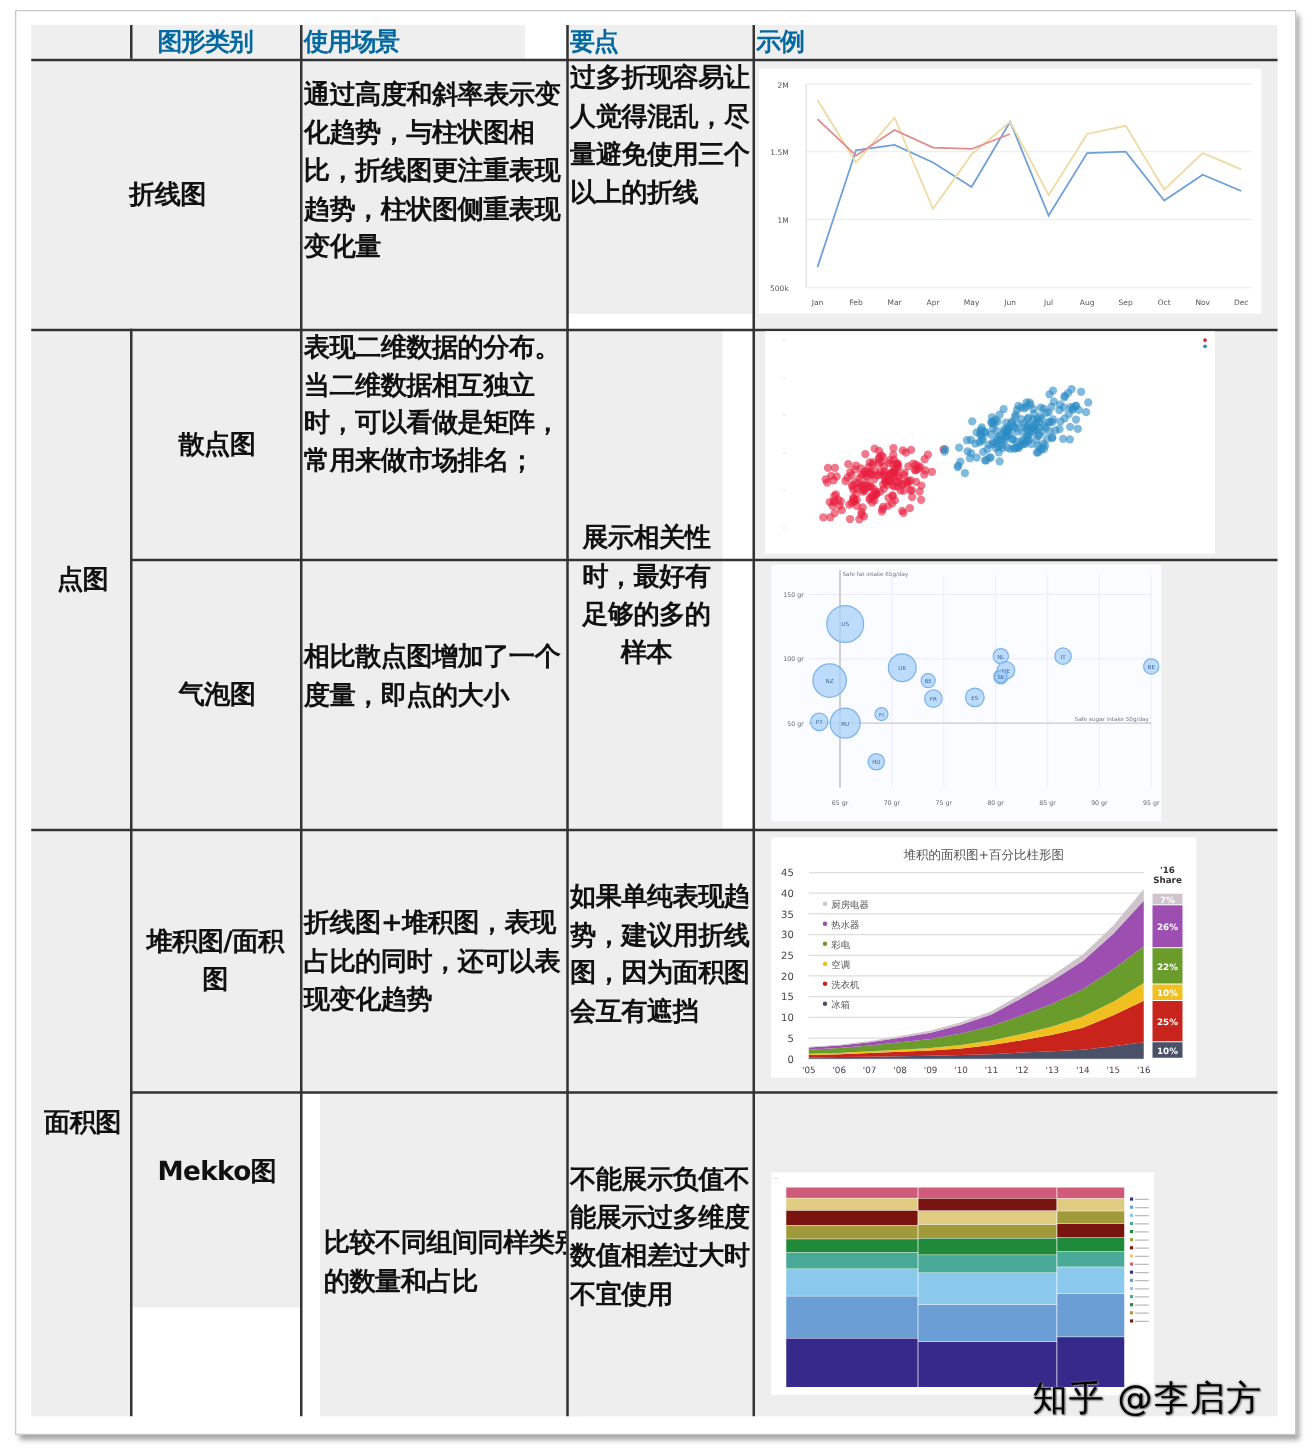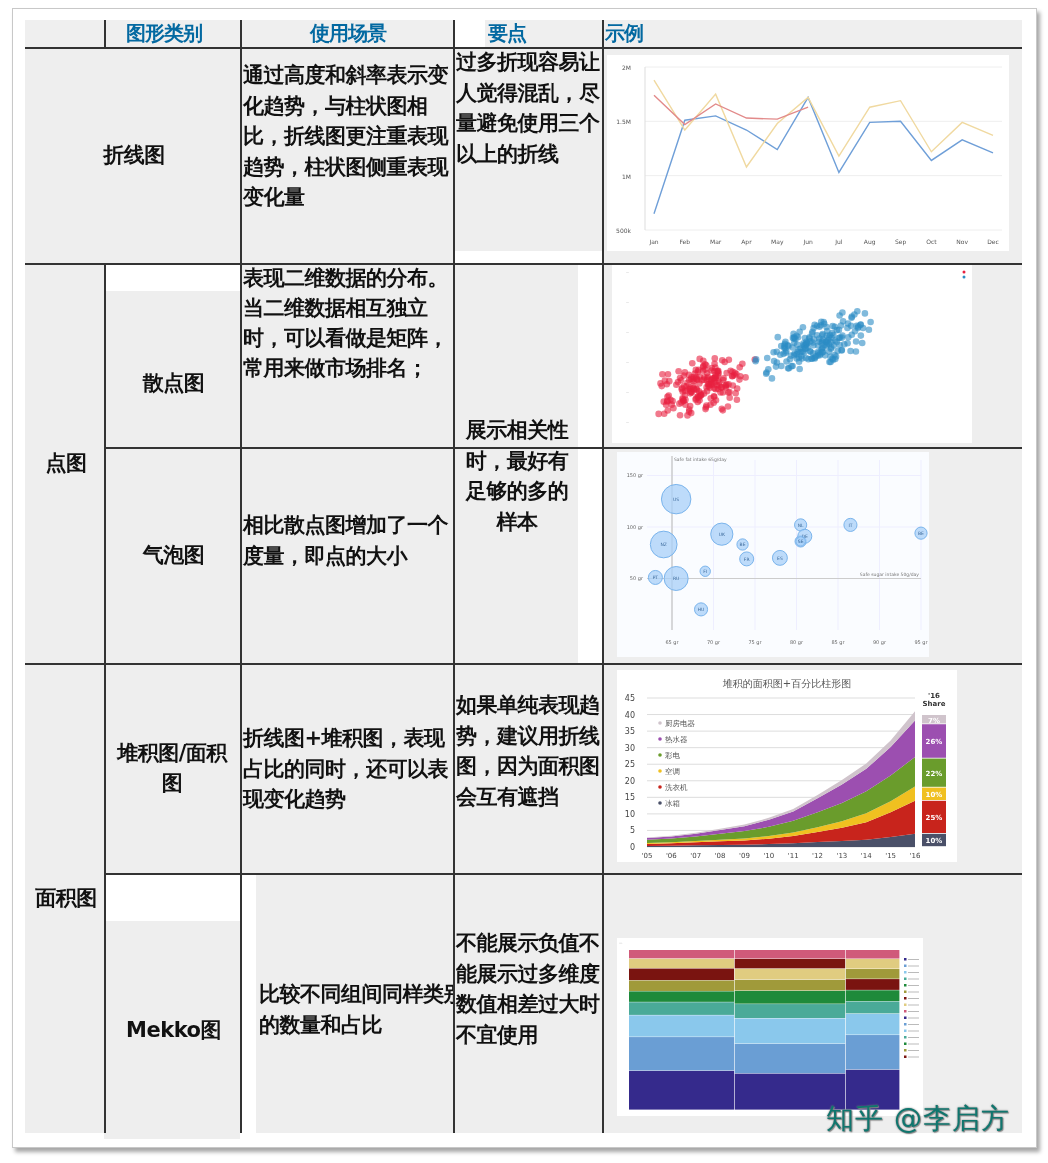--- a/index.html
+++ b/index.html
@@ -9,52 +9,52 @@
            background: #ffffff; border: 1px solid #c8c8c8; box-shadow: 3px 4px 4px rgba(0,0,0,0.35); }
   .cell { position: absolute; background: #eeeeee; color: #111; font-weight: bold; }
   .hdr { position: absolute; top: 20px; height: 27px; background: #efefef; font-size: 20px; font-weight: 900;
          line-height: 27px; padding-left: 3px; color: #0369a1; letter-spacing: -1px; }
   .vline { position: absolute; width: 1.5px; background: #333; }
   .hline { position: absolute; height: 1.5px; background: #333; }
   .txt { font-size: 21px; line-height: 30.5px; letter-spacing: -0.5px; padding-left: 3px; }
   .center { display: flex; align-items: center; justify-content: center; text-align: center; }
   .chartbox { position: absolute; background: #ffffff; }
   svg text { font-family: "DejaVu Sans", sans-serif; }
-  .watermark { position: absolute; left: 826px; top: 1100px; font-size: 28px; color: #0f766e;
+  .watermark { position: absolute; left: 826px; top: 1100px; font-size: 28px; color: #000000;
                text-shadow: 0 0 2px #777, 1px 1px 1px #888; letter-spacing: 1px; }
 </style>
 </head>
 <body>
 
 <div class="frame"></div>
 
 <div class="hdr" style="left:25px;width:79px;"></div>
 <div class="hdr" style="left:104px;width:136px;padding-left:22px;">图形类别</div>
-<div class="hdr" style="left:240px;width:213px;text-align:center;">使用场景</div>
-<div class="hdr" style="left:453px;width:149px;margin-left:32px;">要点</div>
+<div class="hdr" style="left:240px;width:180px;">使用场景</div>
+<div class="hdr" style="left:453px;width:149px;">要点</div>
 <div class="hdr" style="left:602px;width:420px;">示例</div>
 
 <div class="cell center txt" style="left:25px;top:47px;width:215px;height:216px;">折线图</div>
 <div class="cell txt" style="left:240px;top:47px;width:213px;height:255px;padding-top:13px;">通过高度和斜率表示变化趋势，与柱状图相比，折线图更注重表现趋势，柱状图侧重表现变化量</div>
 <div class="cell txt" style="left:453px;top:47px;width:149px;height:204px;">过多折现容易让人觉得混乱，尽量避免使用三个以上的折线</div>
 <div class="cell" style="left:602px;top:47px;width:420px;height:216px;"></div>
 
 <div class="cell center txt" style="left:25px;top:263px;width:79px;height:400px;">点图</div>
-<div class="cell center txt" style="left:104px;top:263px;width:136px;height:184px;margin-top:28px;">散点图</div>
+<div class="cell center txt" style="left:104px;top:263px;width:136px;height:184px;">散点图</div>
 <div class="cell txt" style="left:240px;top:263px;width:213px;height:184px;line-height:30px;">表现二维数据的分布。当二维数据相互独立时，可以看做是矩阵，常用来做市场排名；</div>
 <div class="cell center txt" style="left:104px;top:447px;width:136px;height:216px;">气泡图</div>
 <div class="cell txt" style="left:240px;top:447px;width:213px;height:216px;padding-top:63px;">相比散点图增加了一个度量，即点的大小</div>
 <div class="cell txt" style="left:453px;top:263px;width:125px;height:400px;padding-top:152px;text-align:center;">展示相关性时，最好有足够的多的样本</div>
 <div class="cell" style="left:602px;top:263px;width:420px;height:400px;"></div>
 
 <div class="cell center txt" style="left:25px;top:663px;width:79px;height:470px;">面积图</div>
 <div class="cell center txt" style="left:104px;top:663px;width:136px;height:210px;padding:0 4px;">堆积图/面积图</div>
 <div class="cell txt" style="left:240px;top:663px;width:213px;height:210px;padding-top:60px;">折线图+堆积图，表现占比的同时，还可以表现变化趋势</div>
-<div class="cell txt" style="left:453px;top:663px;width:149px;height:268px;padding-top:27px;">如果单纯表现趋势，建议用折线图，因为面积图会互有遮挡</div>
-<div class="cell center txt" style="left:104px;top:921px;width:136px;height:218px;">Mekko图</div>
+<div class="cell txt" style="left:453px;top:663px;width:149px;height:268px;padding-top:39px;">如果单纯表现趋势，建议用折线图，因为面积图会互有遮挡</div>
+<div class="cell center txt" style="left:104px;top:828px;width:136px;height:218px;">Mekko图</div>
 <div class="cell txt" style="left:256px;top:873px;width:213px;height:260px;padding-top:106px;">比较不同组间同样类别的数量和占比</div>
 <div class="cell txt" style="left:453px;top:873px;width:149px;height:260px;padding-top:55px;">不能展示负值不能展示过多维度数值相差过大时不宜使用</div>
 <div class="cell" style="left:602px;top:663px;width:420px;height:470px;"></div>
 
 <div class="hline" style="left:25px;top:47px;width:997px;"></div>
 <div class="hline" style="left:25px;top:263px;width:997px;"></div>
 <div class="hline" style="left:104px;top:447px;width:918px;"></div>
 <div class="hline" style="left:25px;top:663px;width:997px;"></div>
 <div class="hline" style="left:104px;top:873px;width:918px;"></div>
 <div class="vline" style="left:104px;top:20px;height:27px;"></div>

